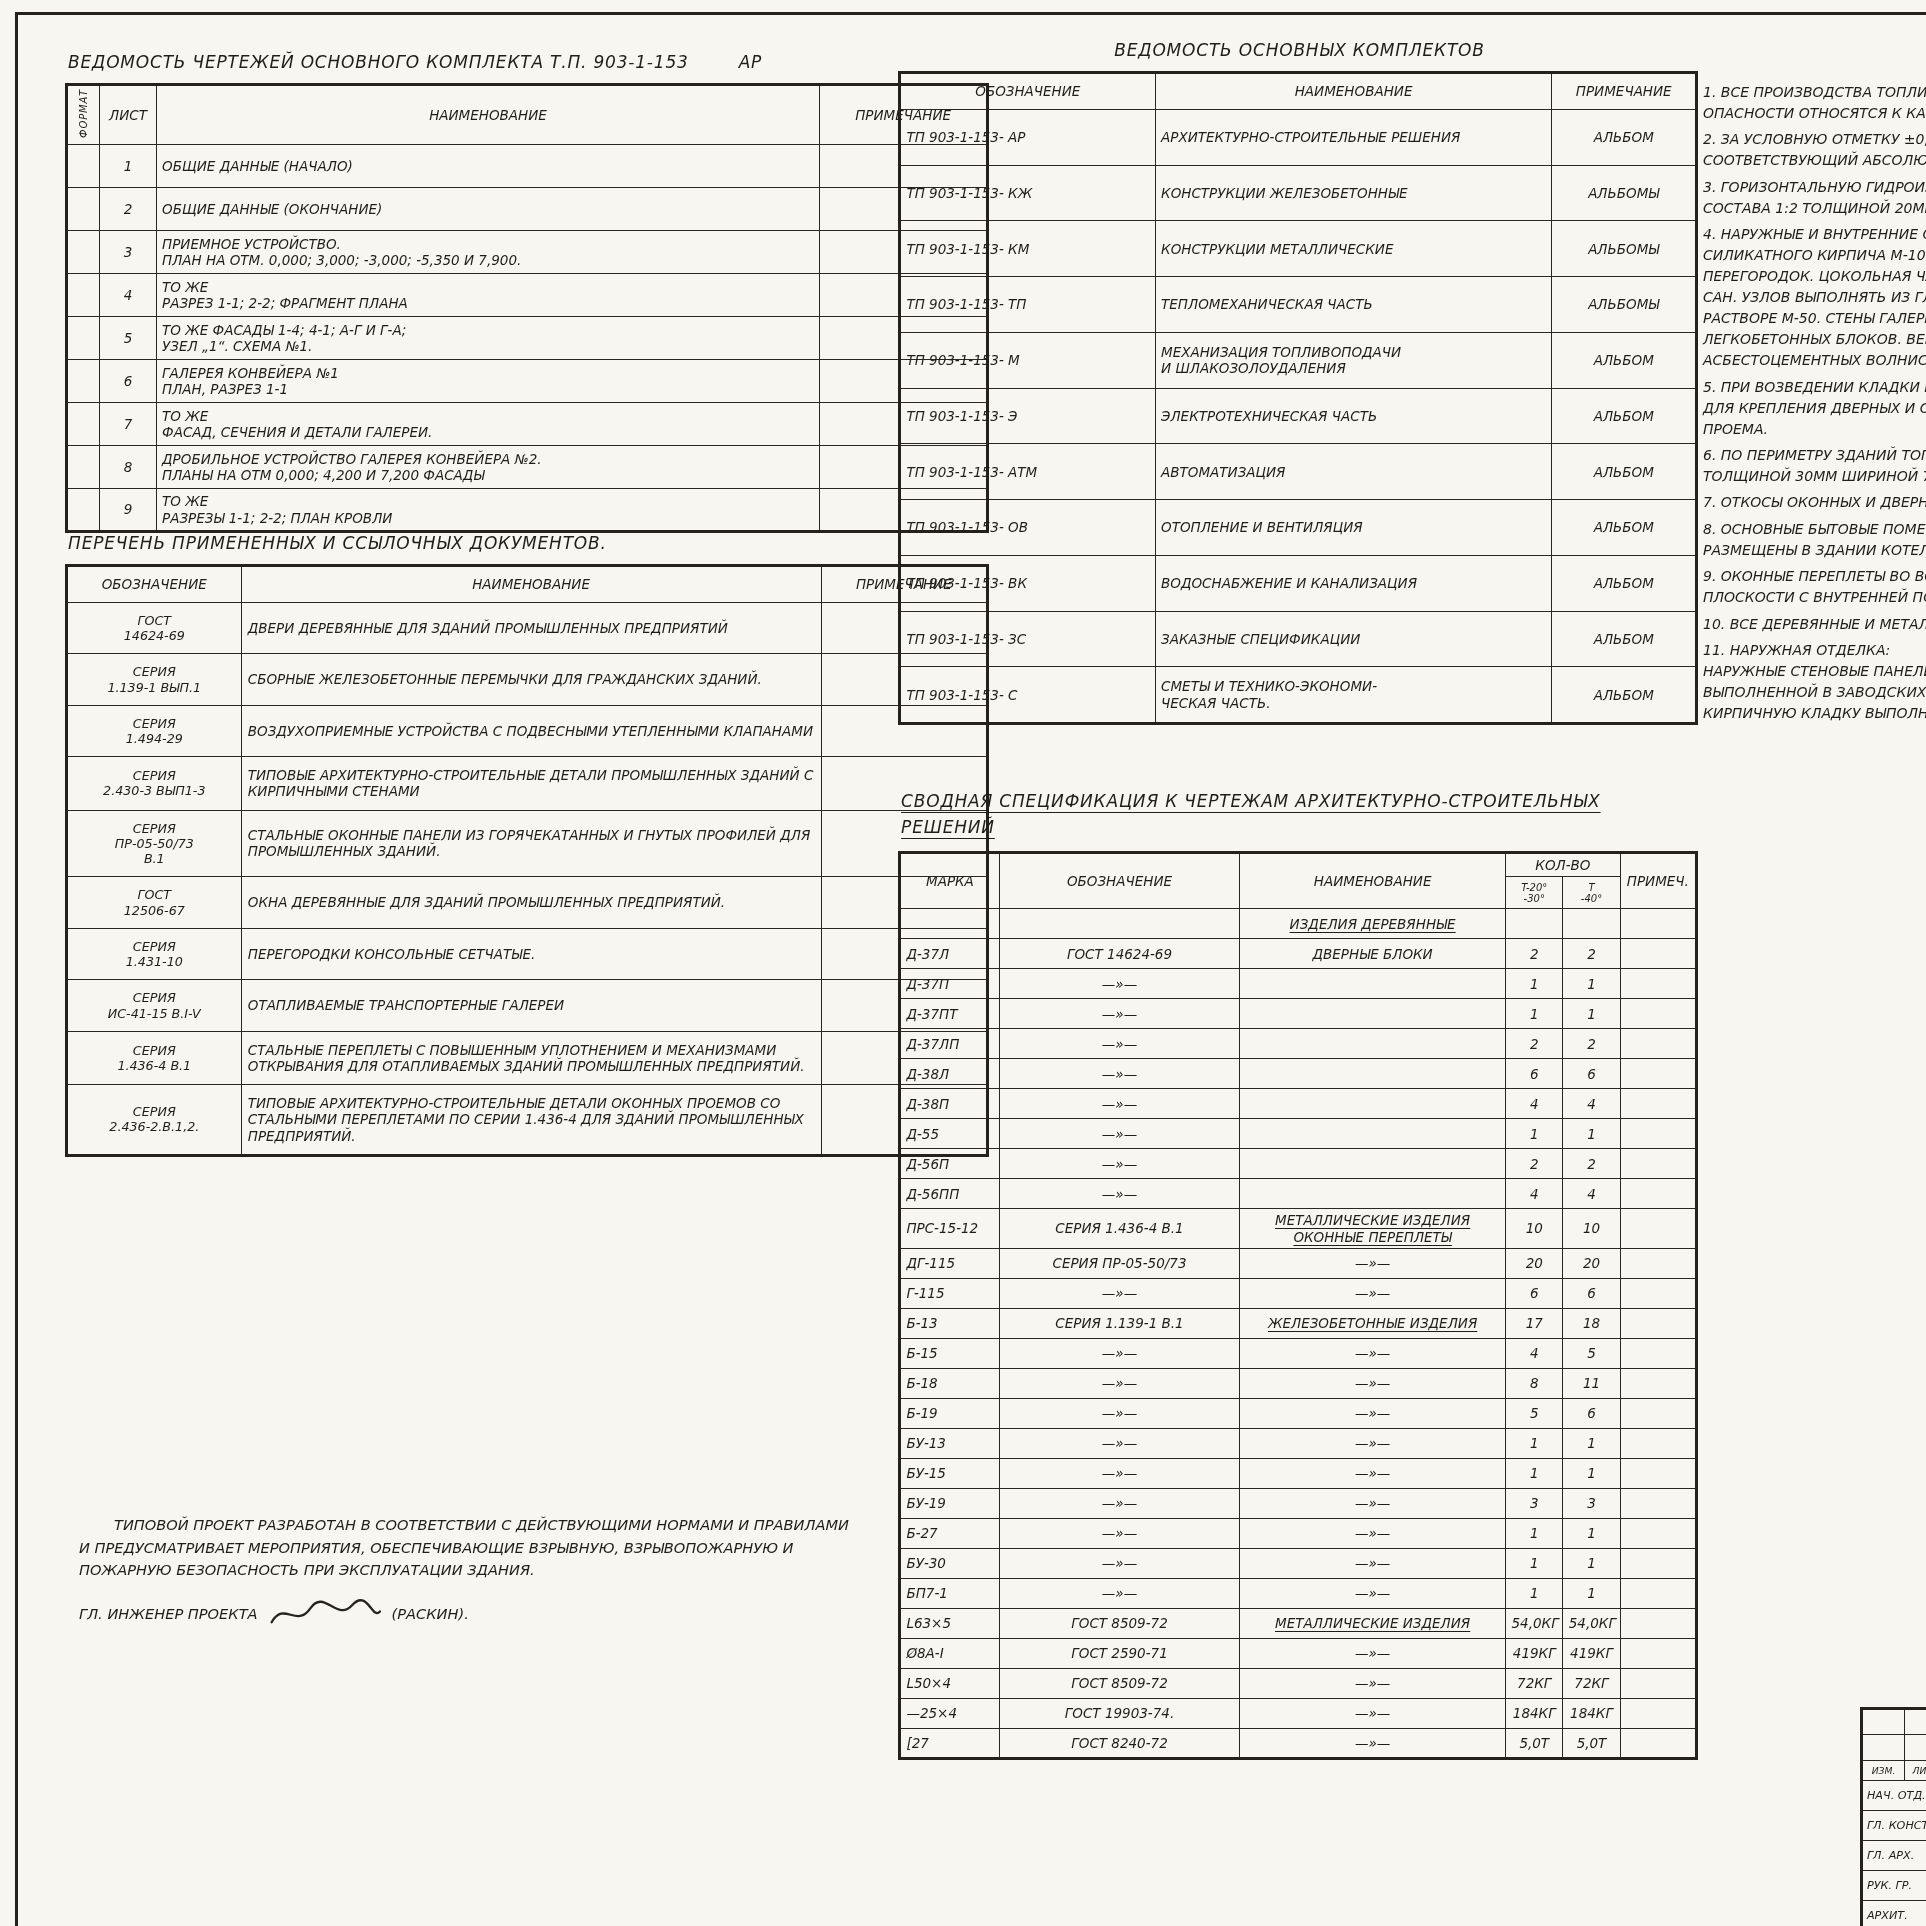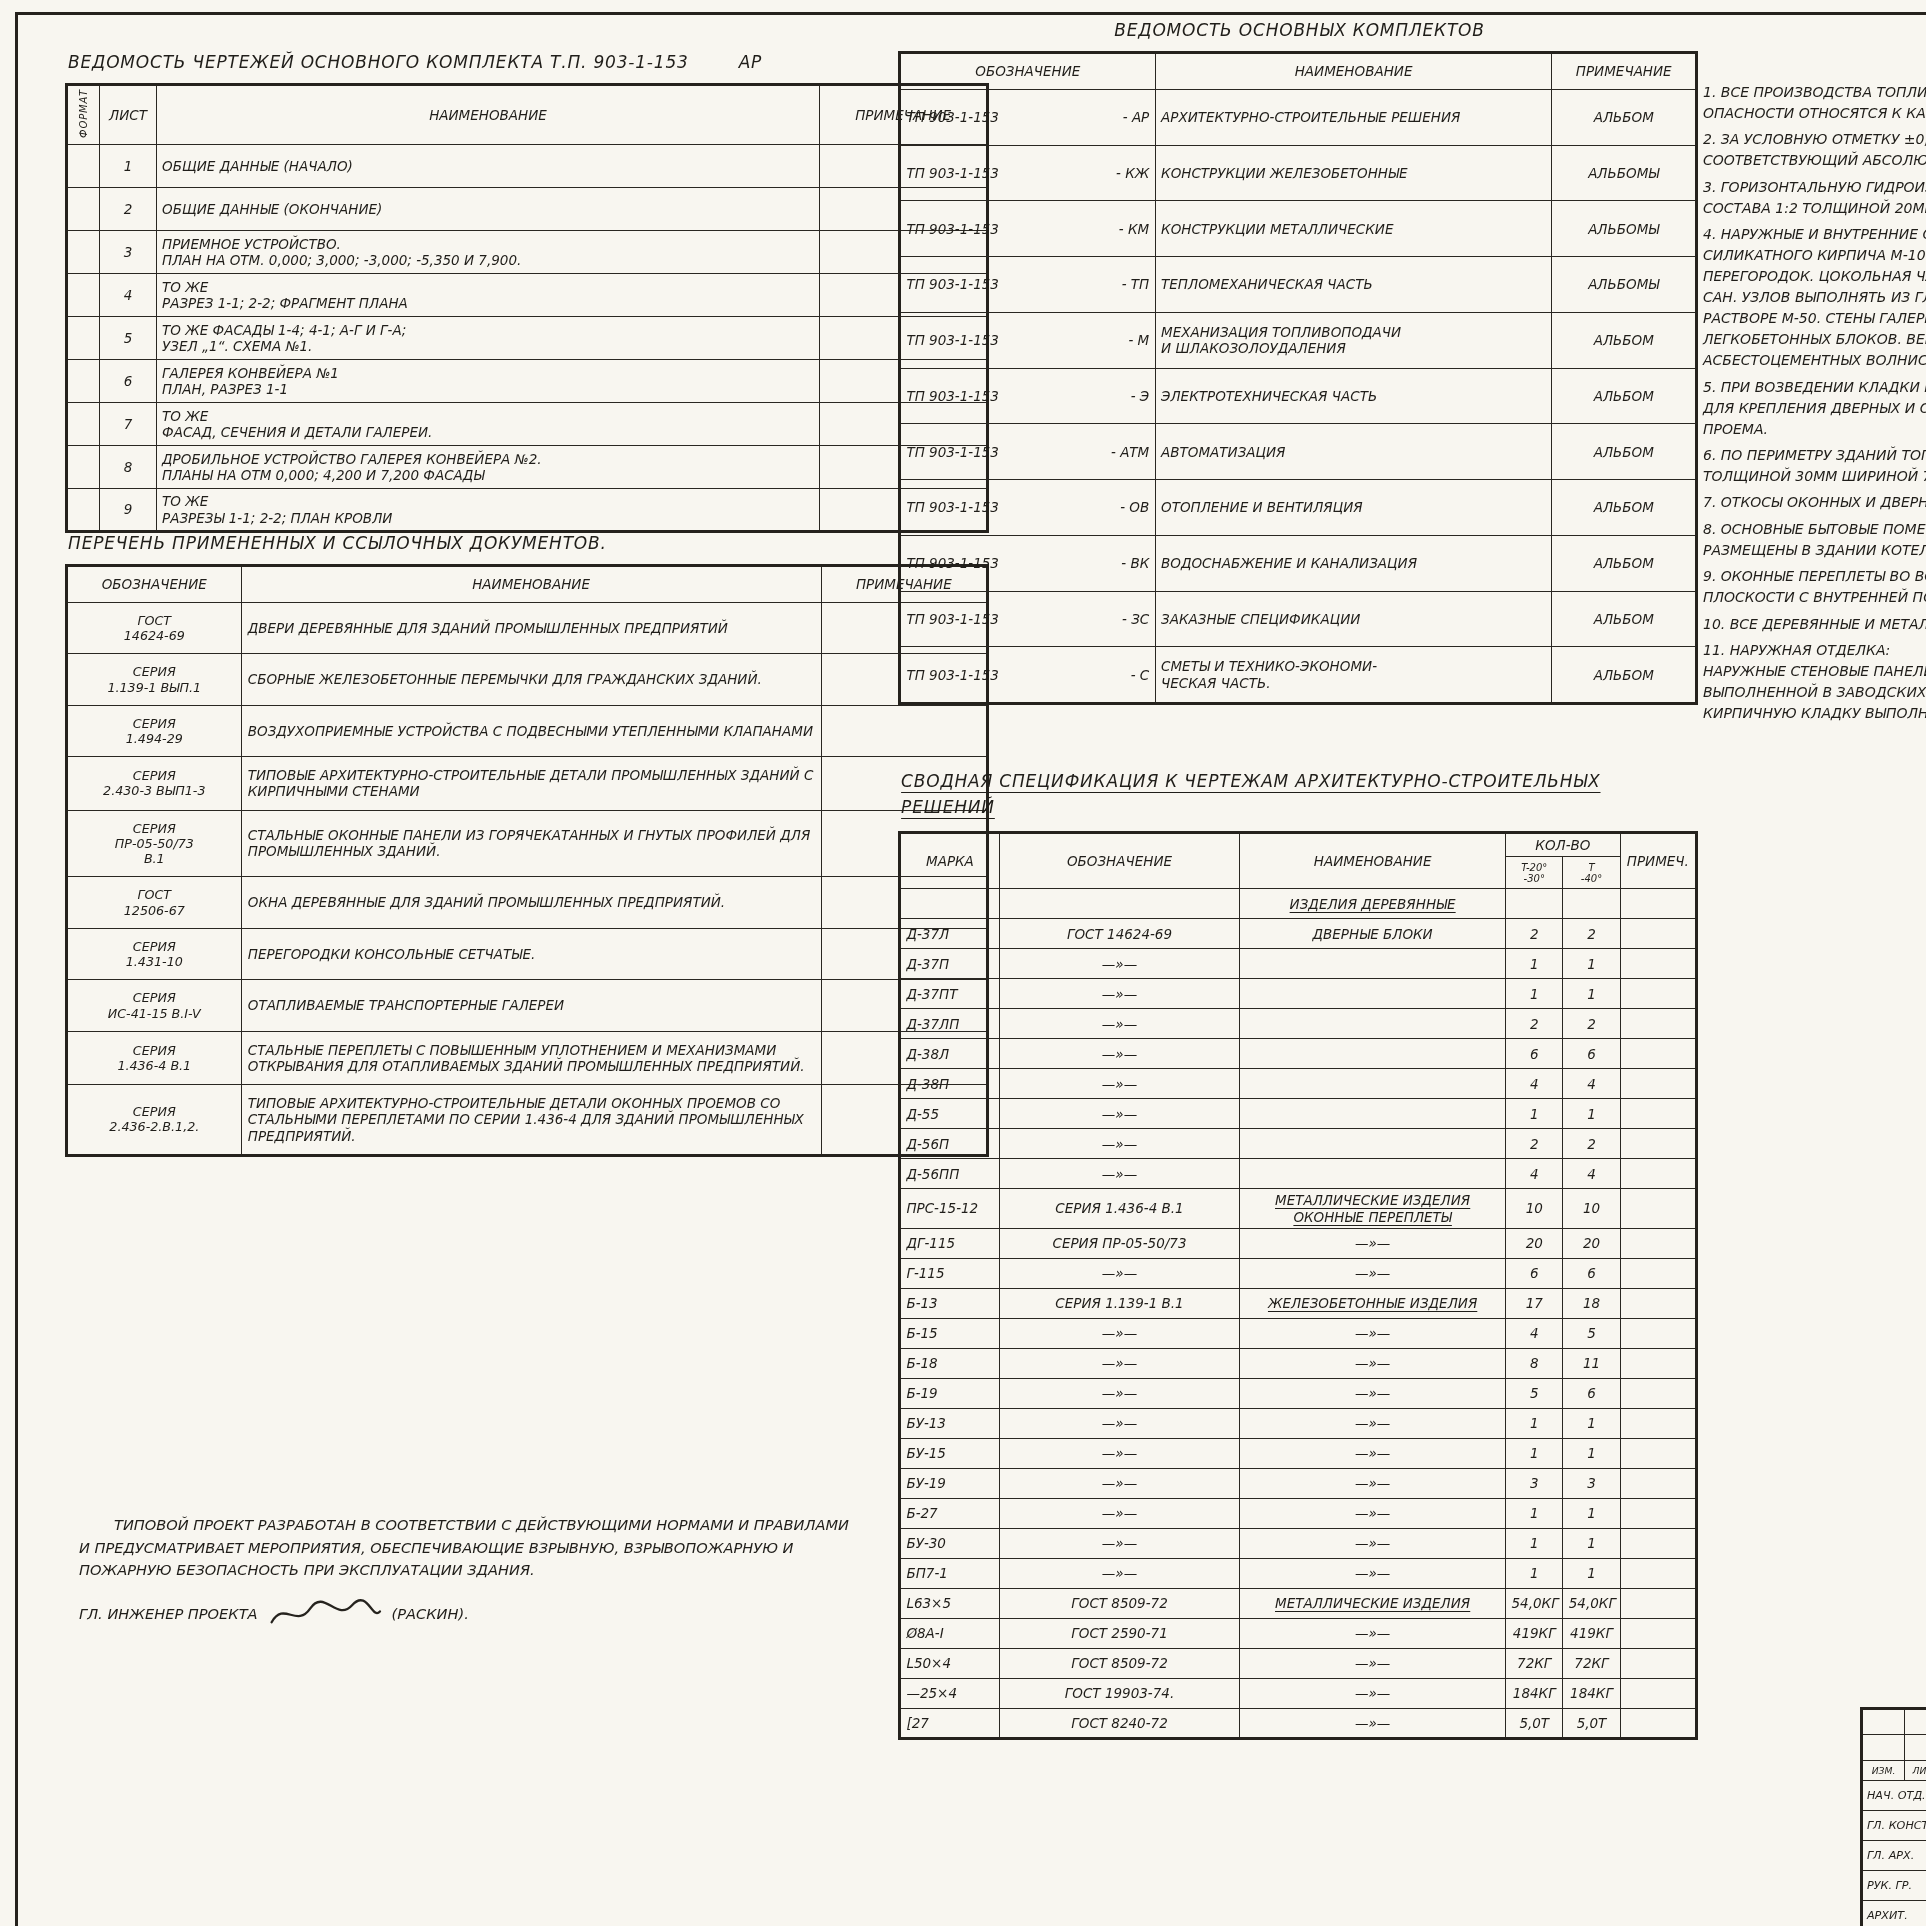--- a/index.html
+++ b/index.html
@@ -13,21 +13,21 @@
     font-style: italic;
     text-transform: uppercase;
     overflow: hidden;
   }
   .frame {
     position: absolute; left: 14.6px; top: 11.6px; right: 14.6px; bottom: 22.3px;
     border: 3.9px solid #25221d;
   }
   
   .col-left  { position: absolute; left: 65px;  top: 32px;  width: 924px; }
-  .col-mid   { position: absolute; left: 898px; top: 20px;  width: 800px; }
+  .col-mid   { position: absolute; left: 898px; top: 40px;  width: 800px; }
   .col-right { position: absolute; left: 1703px; top: 39px; width: 728px; }
   
   .tbl-title { font-size: 17px; letter-spacing: 0.8px; margin: 0 0 10.8px 3.1px; white-space: pre-line; }
   .ttl-mark { margin-left: 50px; }
   .sets-title { text-align: center; }
   .docs-title { }
   .spec-title { margin-top: 64px; text-decoration: underline; text-underline-offset: 4.6px; line-height: 1.5; }
   
   .tbl { border-collapse: collapse; table-layout: fixed; width: 100%; border: 3.5px solid #25221d; }
   .tbl th, .tbl td {
@@ -45,21 +45,21 @@
   .t-docs .c-code { text-align: center; font-size: 12.7px; margin-top: 11px; }
   .t-sets thead th { height: 37px; }
   .t-sets td { height: 37px; }
   .t-spec td { height: 30px; }
   .t-spec .sub-h { font-size: 10px; line-height: 1.1; height: 32px; }
   .t-spec .main-h { height: 37px; }
   .c-center { text-align: center; }
   .c-q { font-size: 11.2px; padding: 1.5px; }
   .c-mark { font-size: 12.7px; padding: 1.5px 3.9px; }
   .vert { writing-mode: vertical-rl; transform: rotate(180deg); display: inline-block; font-size: 10px; letter-spacing: 0.8px; }
-  .code-split { display: flex; justify-content: space-between; align-items: center; }
+  .code-split { display: flex; justify-content: flex-start; align-items: center; }
   .u { text-decoration: underline; text-underline-offset: 3.1px; margin-top: 32px; }
   .b { font-weight: bold; }
   
   .notes-title { text-align: center; font-size: 19px; letter-spacing: 1.5px; text-decoration: underline; text-underline-offset: 5.4px; margin-bottom: 21px; }
   .note { font-size: 14px; line-height: 1.5; margin-bottom: 5.4px; white-space: pre-line; }
   
   .statement { position: absolute; left: 79px; top: 1514px; width: 774px; font-size: 14.6px; line-height: 1.55; }
   .statement p { text-indent: 35px; }
   .sig-row { display: flex; align-items: center; gap: 9px; margin-top: 17px; }
   .scrib { flex: 0 0 auto; }

